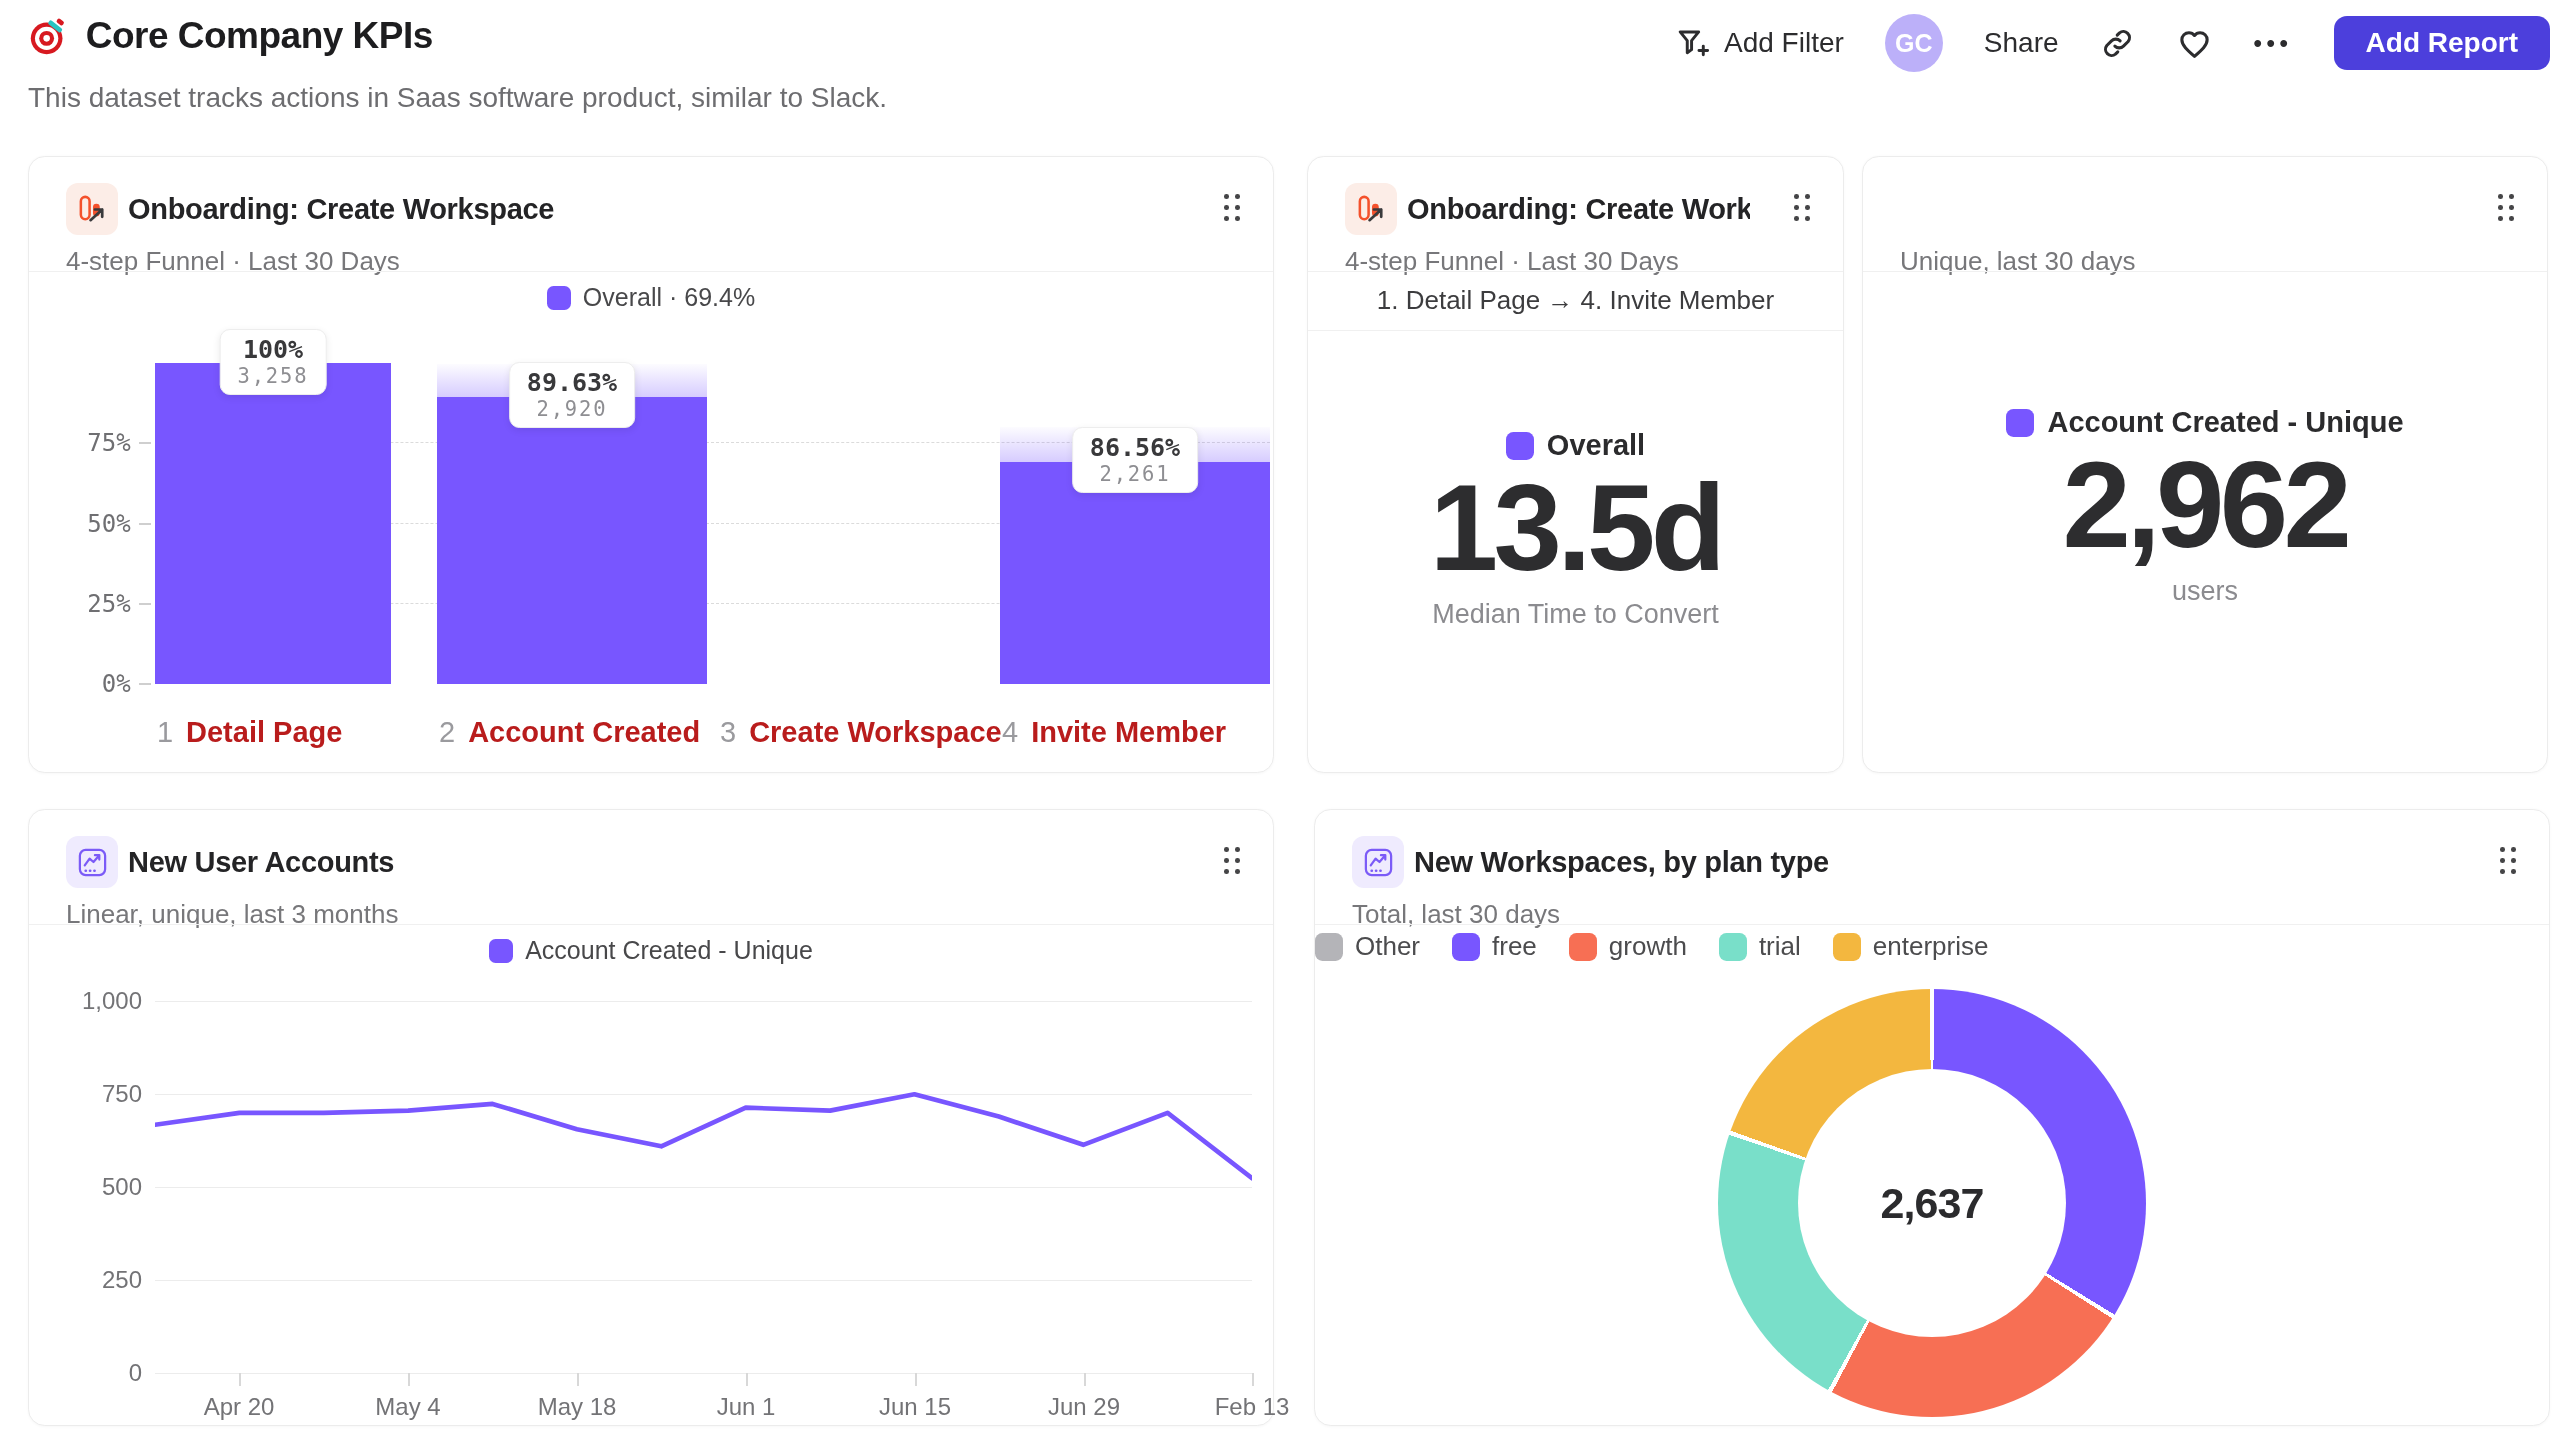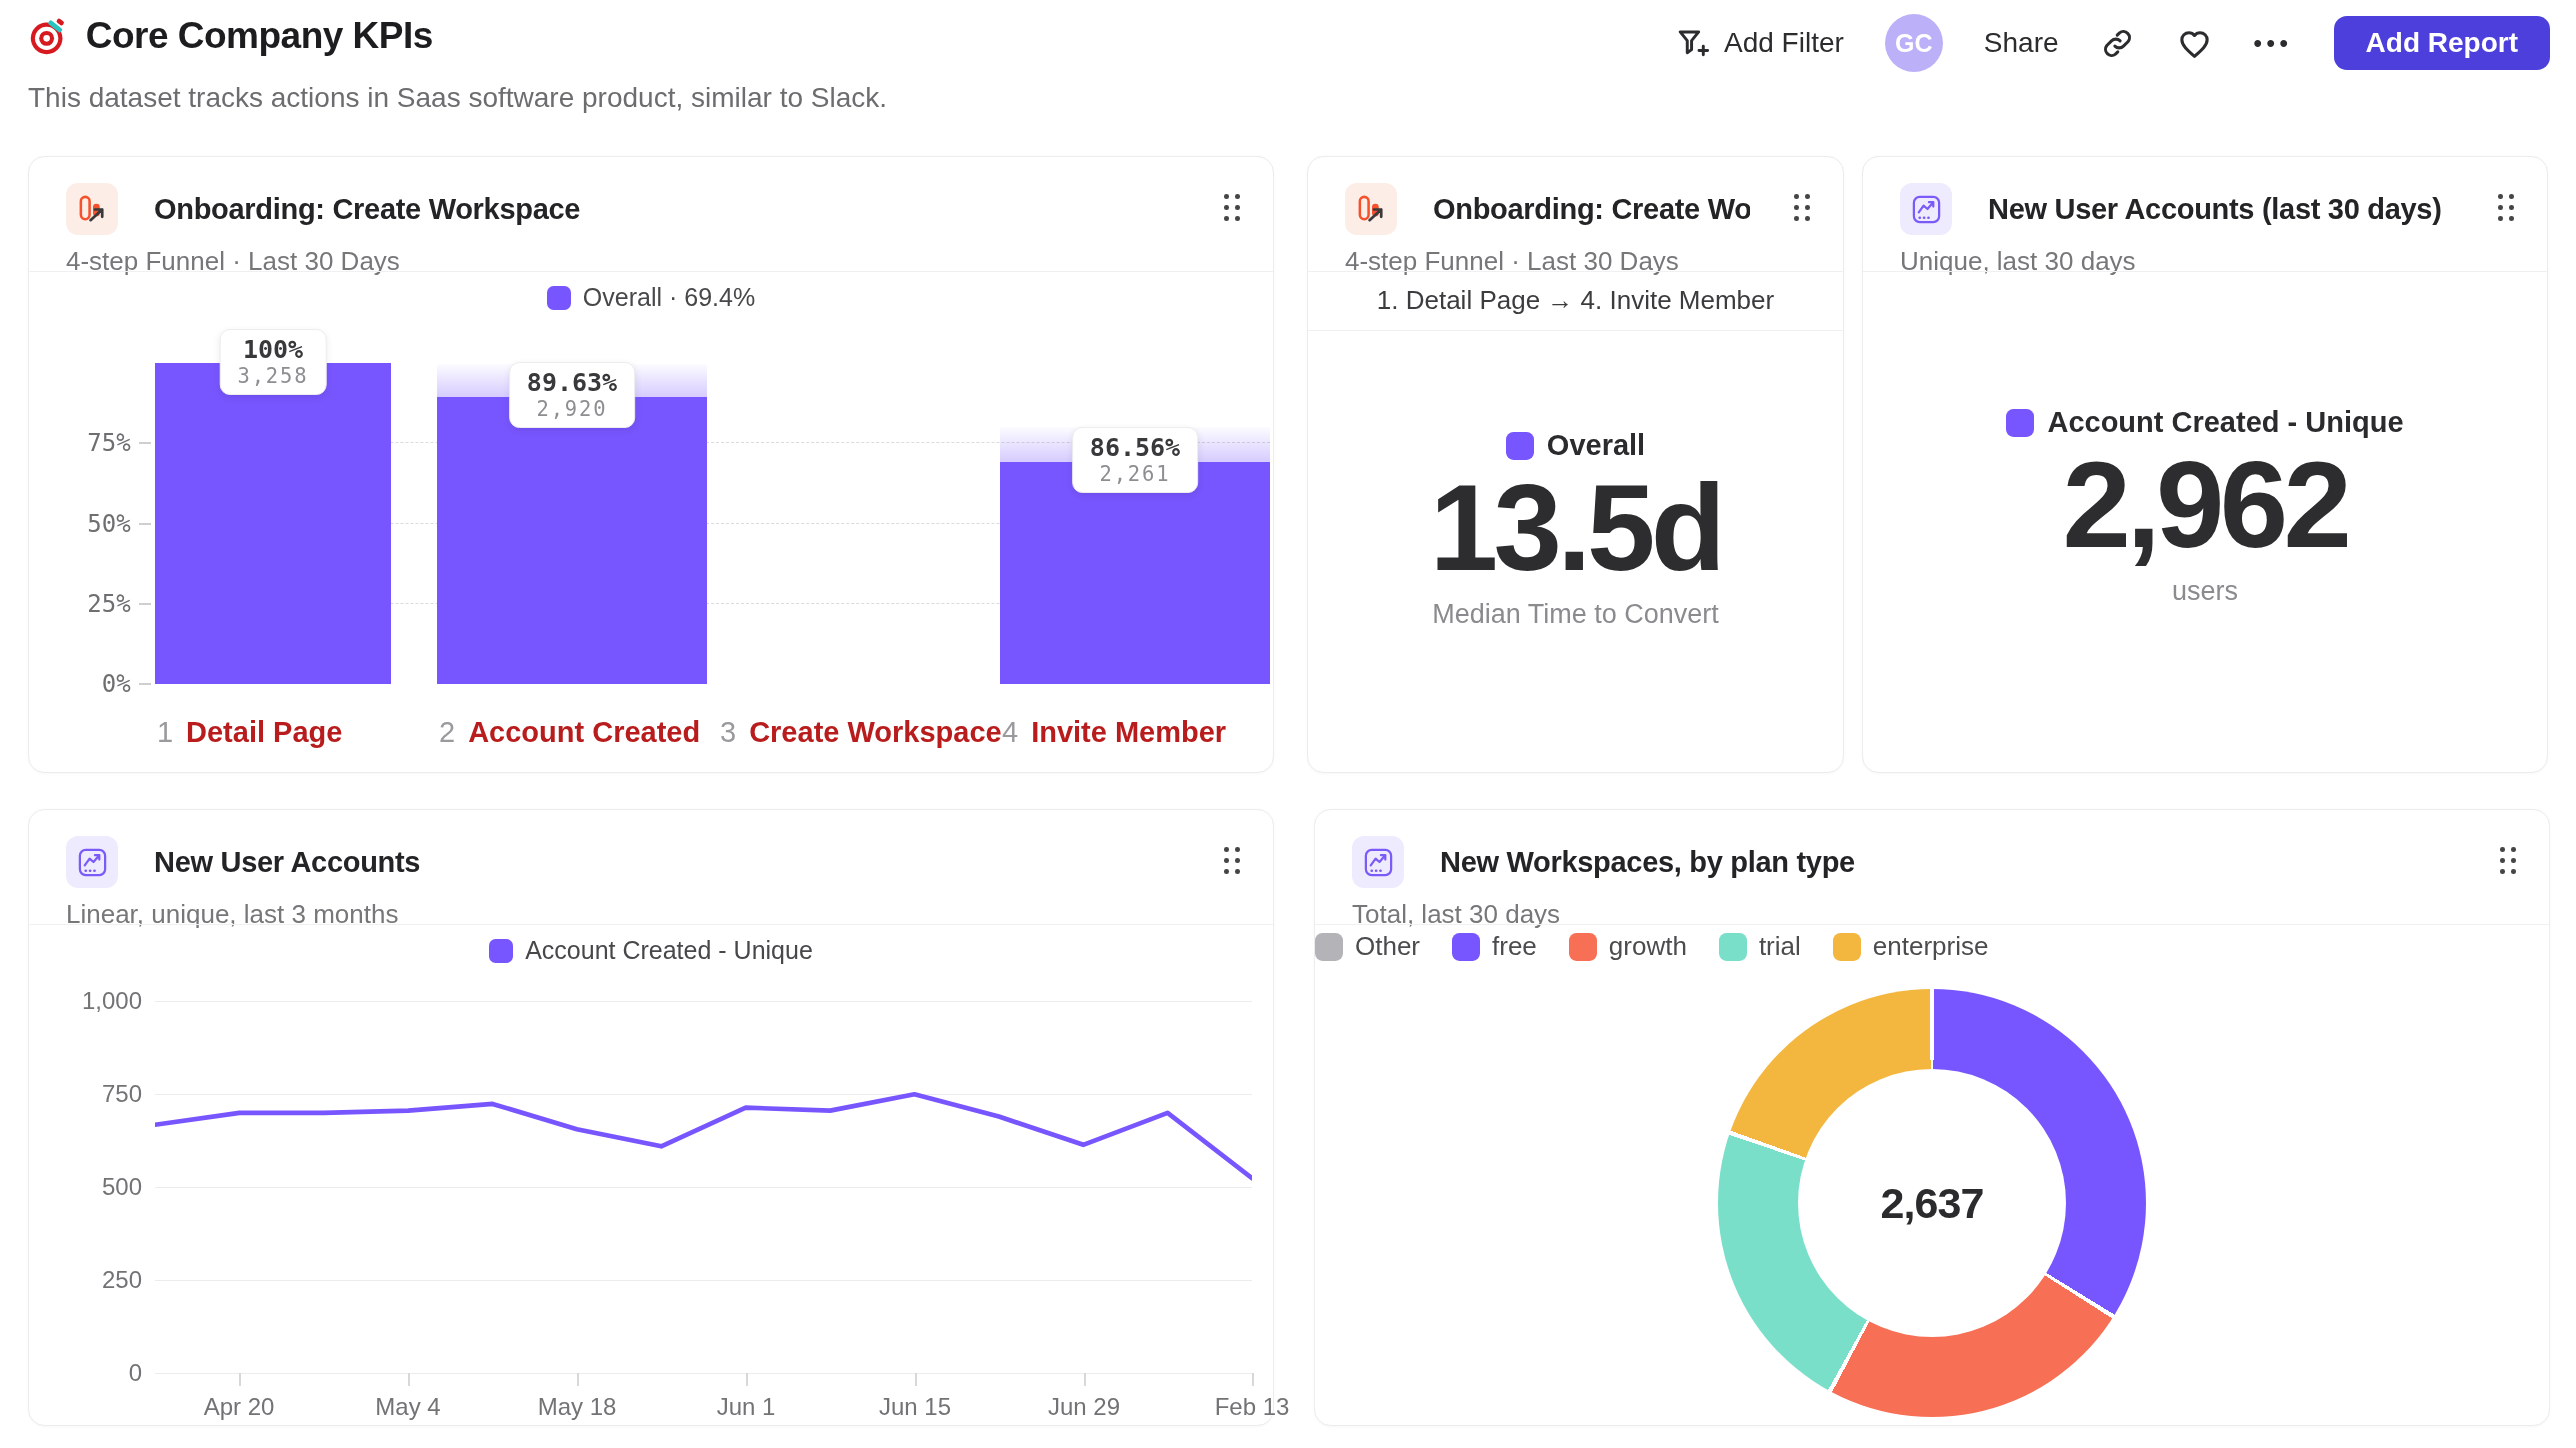--- a/index.html
+++ b/index.html
@@ -22,21 +22,21 @@
 
   
   .card { position:absolute; background:#fff; border:1.9px solid #ECECEC; border-radius:16.7px;
           box-shadow:0 0.9px 2.8px rgba(0,0,0,0.03); }
   #card-funnel { left:28px;   top:156px; width:1246px; height:617px; }
   #card-ttc    { left:1307px; top:156px; width:537px;  height:617px; }
   #card-nu30   { left:1862px; top:156px; width:686px;  height:617px; }
   #card-line   { left:28px;   top:809px; width:1246px; height:617px; }
   #card-donut  { left:1314px; top:809px; width:1236px; height:617px; }
 
-  .card-head { position:absolute; top:26px; left:37px; right:93px; display:flex; align-items:center; gap:36px; }
+  .card-head { position:absolute; top:26px; left:37px; right:93px; display:flex; align-items:center; gap:10px; }
   .card-icon { width:52px; height:52px; border-radius:12px; flex:0 0 auto;
                display:flex; align-items:center; justify-content:center; }
   .card-icon.orange { background:#FCEDE7; }
   .card-icon.purple { background:#EFEBFE; }
   .card-title { font-size:29px; font-weight:700; color:#242426; letter-spacing:-0.3px; white-space:nowrap;
                 overflow:hidden; }
   .card-sub { position:absolute; top:89px; left:37px; font-size:26px; color:#77777a; }
   .drag { position:absolute; top:37px; right:33px; display:grid; grid-template-columns:4.6px 4.6px;
           grid-auto-rows:4.6px; gap:6.5px; cursor:grab; }
   .drag i { background:#454547; border-radius:50%; }
@@ -246,30 +246,20 @@
       <div class="metric-legend">
         <span class="sw" style="background:#7856FF"></span>
         <span>Overall</span>
       </div>
       <div class="metric-value">13.5d</div>
       <div class="metric-cap">Median Time to Convert</div>
     </div>
   </div>
 
   <div class="card" id="card-nu30">
-    <div class="card-head">
-      <span class="card-icon purple">
-        <svg width="33" height="33" viewBox="0 0 34 34" fill="none" stroke="#7B5BF7" stroke-width="2.3" stroke-linecap="round" stroke-linejoin="round">
-          <rect x="4" y="4" width="26" height="26" rx="6"></rect>
-          <path d="M9 20 L14 13 L18 16.5 L24 9.5 M24 9.5 h-4.5 M24 9.5 v4.5"></path>
-          <path d="M10 25.5 h0.1 M14.5 25.5 h0.1 M19 25.5 h0.1" stroke-width="2.8"></path>
-        </svg>
-      </span>
-      <span class="card-title">New User Accounts (last 30 days)</span>
-    </div>
     <span class="drag">
         <i></i>
         <i></i>
         <i></i>
         <i></i>
         <i></i>
         <i></i>
       </span>
     <div class="card-sub">Unique, last 30 days</div>
     <div class="divider"></div>

